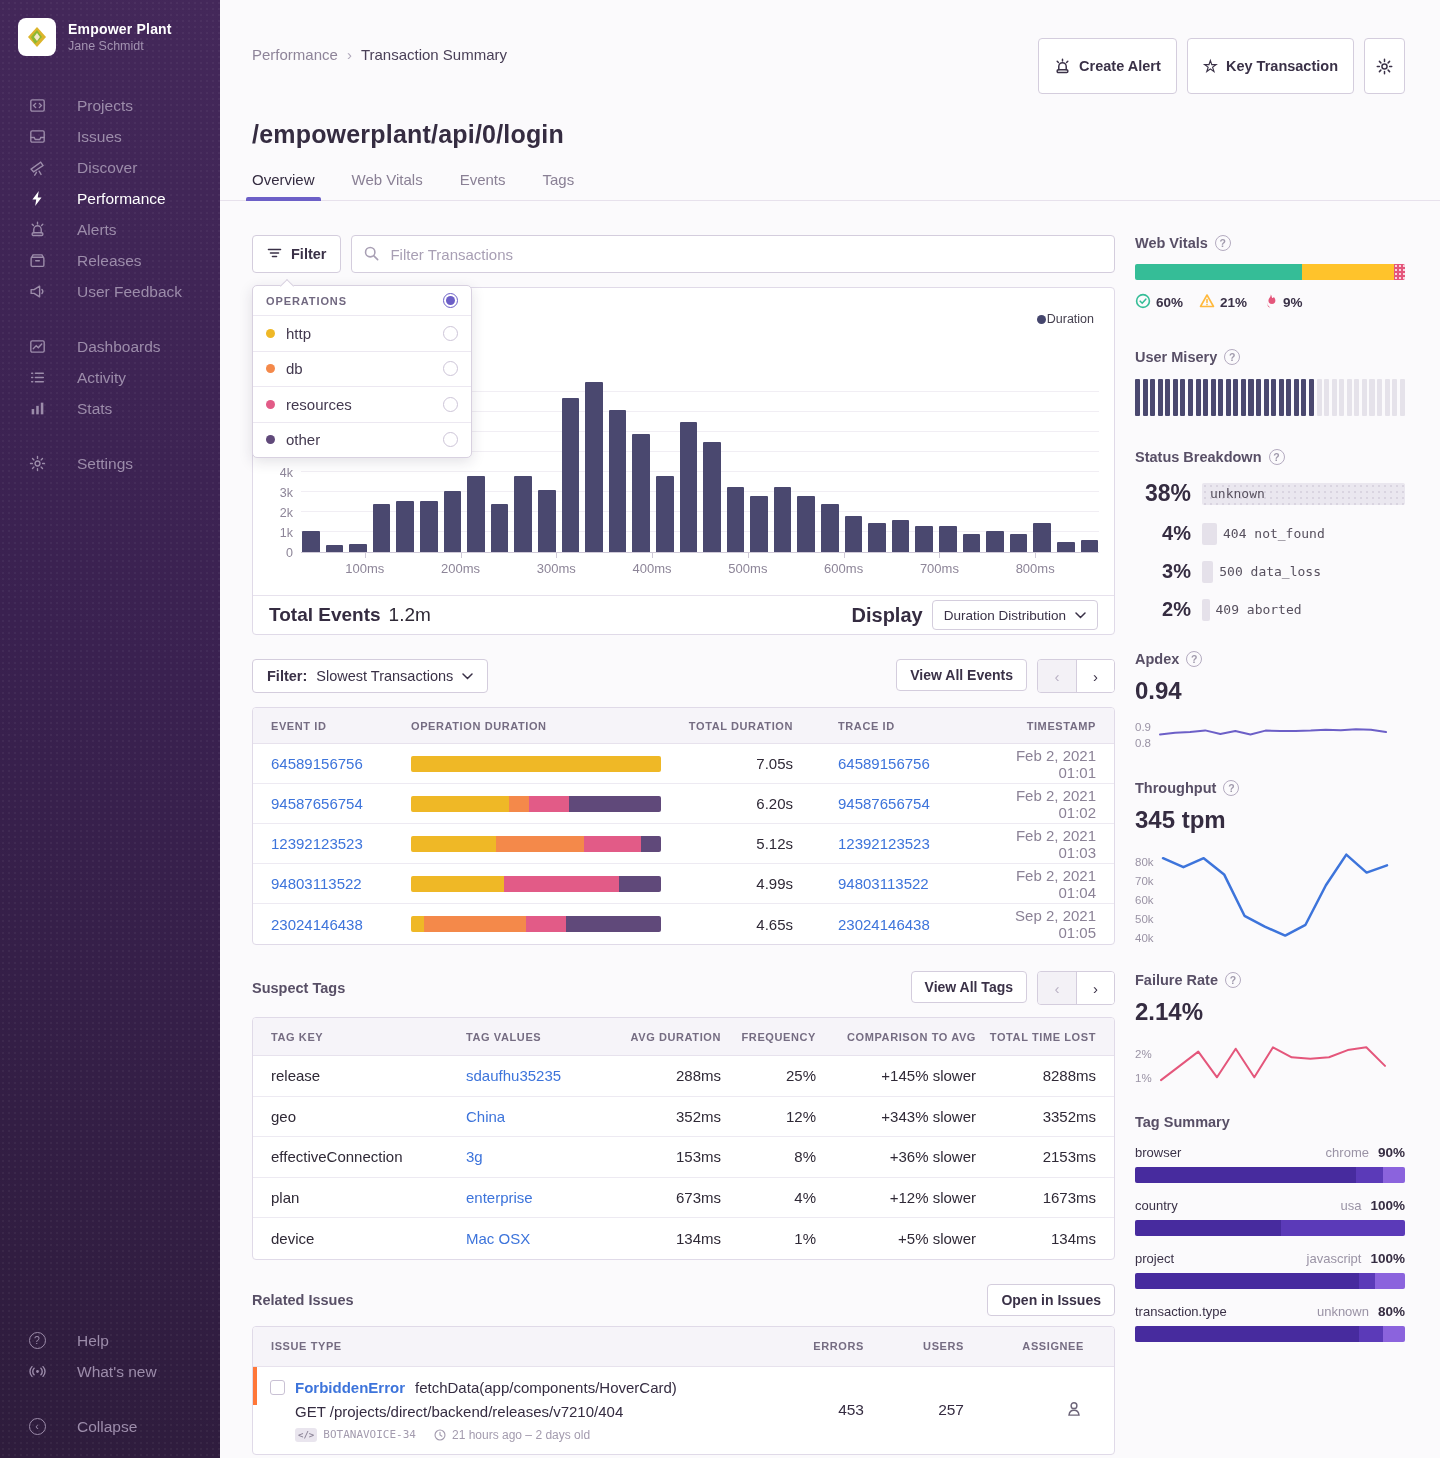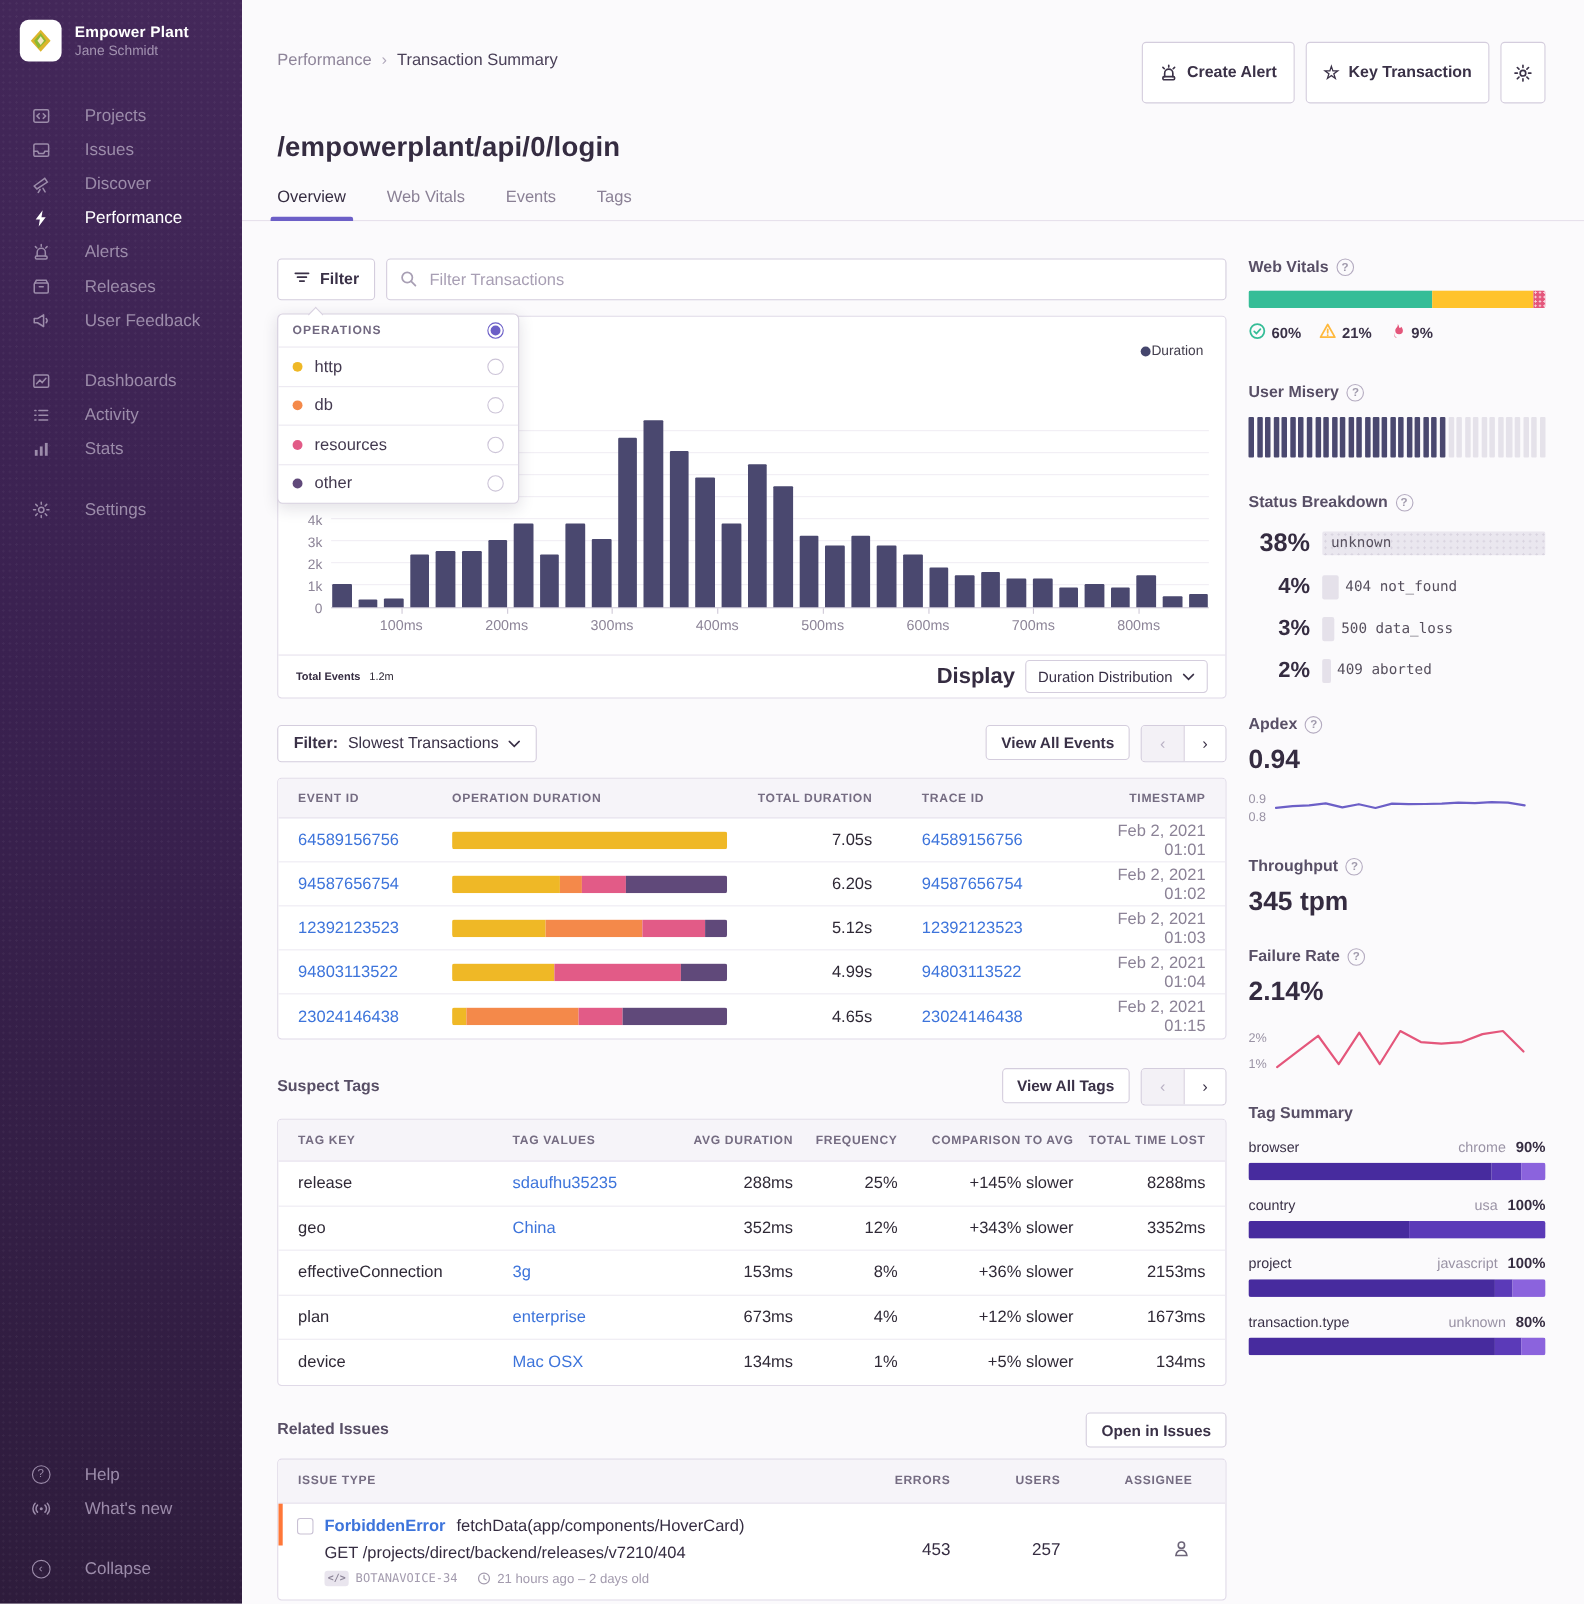--- a/index.html
+++ b/index.html
@@ -64,21 +64,21 @@
   .legend-dot { width:9px; height:9px; border-radius:50%; background:#45466d; }
   .chart-plot { position:absolute; left:48px; right:15px; top:0; bottom:81px; border-bottom:1px solid #cfc9d7; }
   .hist-bars { position:absolute; left:0; right:0; bottom:0; top:0; display:flex; align-items:flex-end; gap:6px; padding:0 1px; }
   .hist-bar { flex:1 1 0; background:#4a486f; border-radius:1px 1px 0 0; }
   .gridline { position:absolute; left:0; right:0; height:1px; background:#f1eef4; }
   .hist-ylabel { position:absolute; right:8px; font-size:12.5px; color:#8d8598; }
   .hist-xlabel { position:absolute; bottom:58px; font-size:13px; color:#8d8598; transform:translateX(-50%); }
   .hist-tick { position:absolute; bottom:76px; width:1px; height:5px; background:#cfc9d7; }
   .chart-footer { position:absolute; left:0; right:0; bottom:0; height:39px; border-top:1px solid #e7e2ed;
                   display:flex; align-items:center; justify-content:space-between; padding:0 16px; }
-  .tev { display:flex; align-items:center; gap:8px; font-size:10px; }
+  .tev { display:flex; align-items:center; gap:8px; font-size:19px; }
   .tev b { color:#352c41; }
   .display-sel { display:flex; align-items:center; gap:9px; }
   .display-sel > b { font-size:20px; color:#352c41; }
   .sel-btn { display:flex; align-items:center; gap:9px; border:1px solid #d4cddd; border-radius:4px; background:#fff;
              height:30px; padding:0 11px; font-size:13.5px; color:#3a3147; cursor:pointer; font-family:inherit; }
 
   
   .filter-dropdown { position:absolute; top:50px; left:0; width:220px; background:#fff; border:1px solid #d8d1e0;
                      border-radius:5px; box-shadow:0 4px 14px rgba(40,30,60,.13); z-index:20; }
   .filter-dropdown::before { content:""; position:absolute; top:-5.5px; left:29px; width:9px; height:9px; background:#fff;
@@ -600,21 +600,21 @@
                   <div class="opbar">
                     <span style="width: 5%; background: rgb(239, 184, 38);"></span>
                     <span style="width: 41%; background: rgb(244, 137, 74);"></span>
                     <span style="width: 16%; background: rgb(226, 91, 135);"></span>
                     <span style="width: 38%; background: rgb(96, 73, 122);"></span>
                   </div>
                 </div>
                 <div class="tright">4.65s</div>
                 <div></div>
                 <a class="link">23024146438</a>
-                <div class="tright gray pad-r">Feb 2, 2021 01:15</div>
+                <div class="tright gray pad-r">Sep 2, 2021 01:05</div>
               </div>
             </div>
         </div>
 
         <div class="section-bar" style="margin-top:26px">
           <div class="section-title">Suspect Tags</div>
           <div class="right-tools">
             <button class="btn small">
                 <span>View All Tags</span>
               </button>
@@ -864,20 +864,32 @@
               </svg>
           </div>
         </div>
 
         <div class="rail-section" style="margin-bottom:28px">
           <div class="rail-title">
             <span>Throughput</span>
             <span class="q-ic">?</span>
           </div>
           <div class="big-val">345 tpm</div>
+          <div class="spark-wrap">
+            <div class="spark-ylabels" id="tp-ylabels" style="gap:7px; padding-top:8px;">
+                <span>80k</span>
+                <span>70k</span>
+                <span>60k</span>
+                <span>50k</span>
+                <span>40k</span>
+              </div>
+            <svg id="tp-spark" width="228" height="96">
+                <polyline points="2.0,10.2 22.4,19.2 42.7,10.2 63.1,26.4 83.5,67.8 103.8,78.6 124.2,87.6 144.5,76.8 164.9,37.2 185.3,6.6 205.6,24.6 226.0,17.4" fill="none" stroke="#3D74DB" stroke-width="2.5" stroke-linejoin="round" stroke-linecap="round"></polyline>
+              </svg>
+          </div>
         </div>
 
         <div class="rail-section" style="margin-bottom:28px">
           <div class="rail-title">
             <span>Failure Rate</span>
             <span class="q-ic">?</span>
           </div>
           <div class="big-val">2.14%</div>
           <div class="spark-wrap">
             <div class="spark-ylabels" id="fr-ylabels" style="justify-content:space-between; padding:8px 7px 2px 0;">

